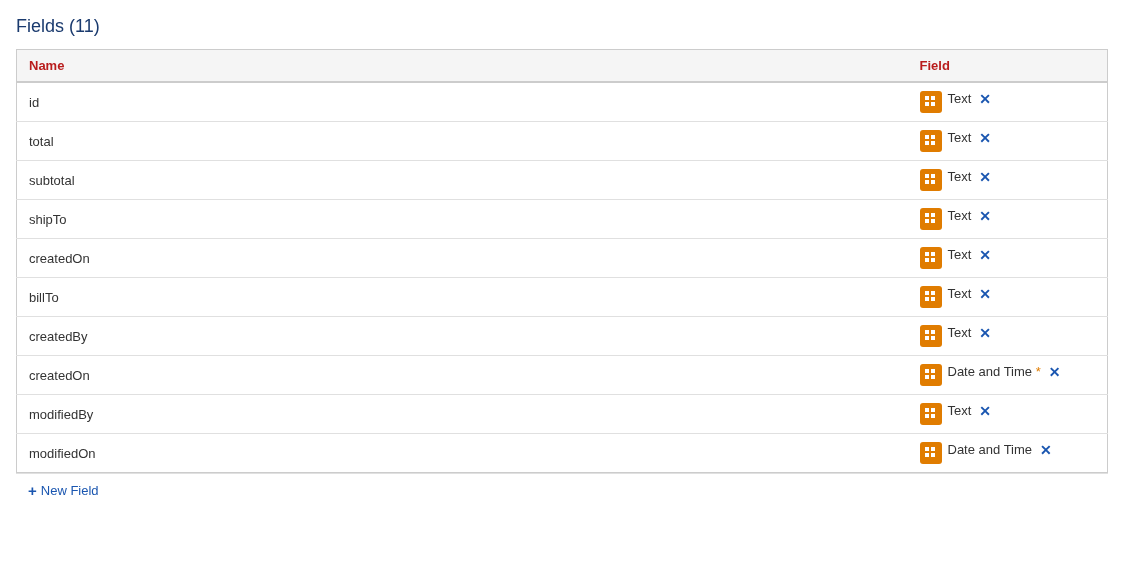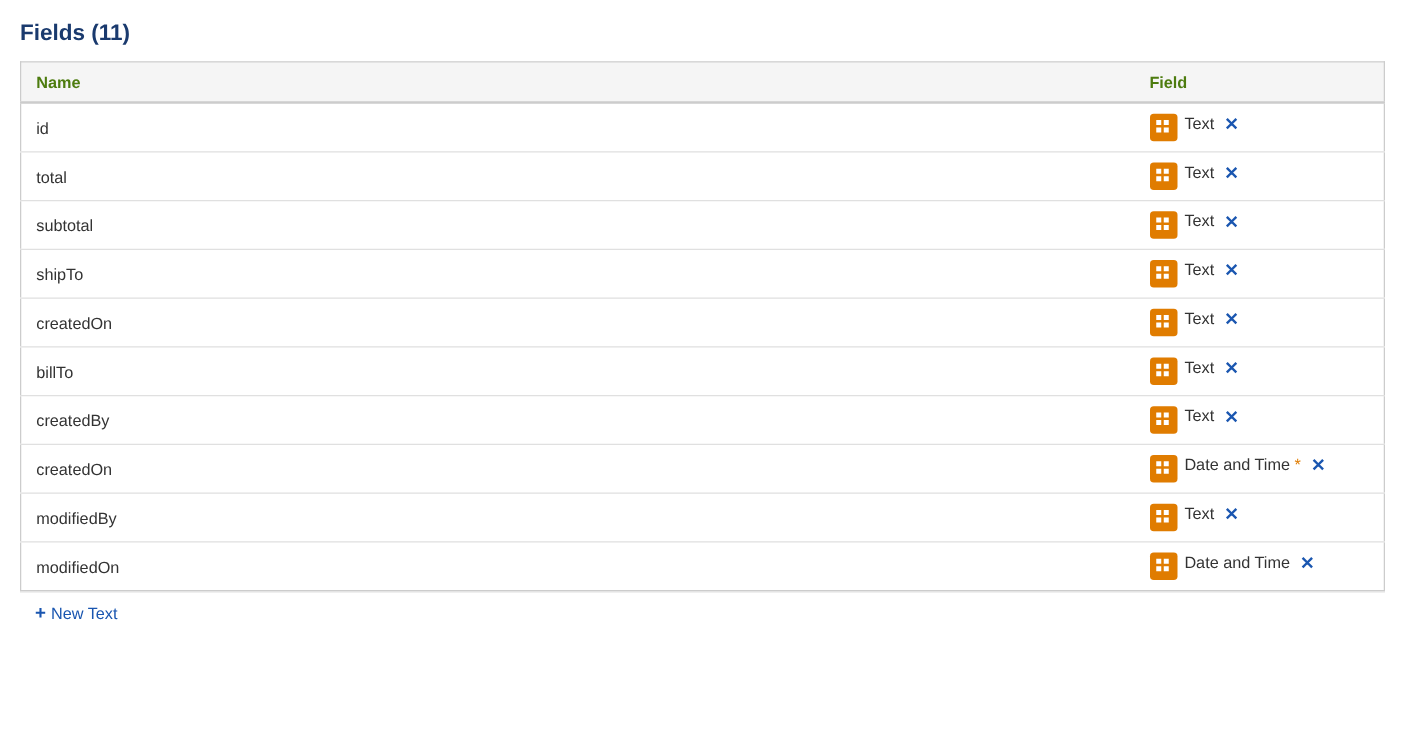--- a/index.html
+++ b/index.html
@@ -9,36 +9,36 @@
     }
     body {
       font-family: Arial, sans-serif;
       font-size: 13px;
       background: #fff;
       color: #333;
       padding: 16px;
     }
     .page-title {
       font-size: 18px;
-      font-weight: bold;
+      font-weight: normal;
       color: #1a3a6e;
       margin-bottom: 12px;
     }
     .fields-table {
       width: 100%;
       border-collapse: collapse;
       border: 1px solid #ccc;
     }
     .fields-table th {
       background: #f5f5f5;
       text-align: left;
       padding: 8px 12px;
       border-bottom: 2px solid #ccc;
       font-weight: bold;
-      color: #4d7c0f;
+      color: #b91c1c;
       font-size: 13px;
     }
     .fields-table th:last-child {
       width: 200px;
     }
     .fields-table td {
       padding: 8px 12px;
       border-bottom: 1px solid #e0e0e0;
       vertical-align: middle;
     }
@@ -281,15 +281,15 @@
             <span class="close-btn">✕</span>
           </div>
         </td>
       </tr>
     </tbody>
 </table>
 
 <div class="new-field-row">
   <a class="new-field-link">
     <span class="plus-icon">+</span>
-    <span>New Text</span>
+    <span>New Field</span>
   </a>
 </div>
 
 </body></html>

